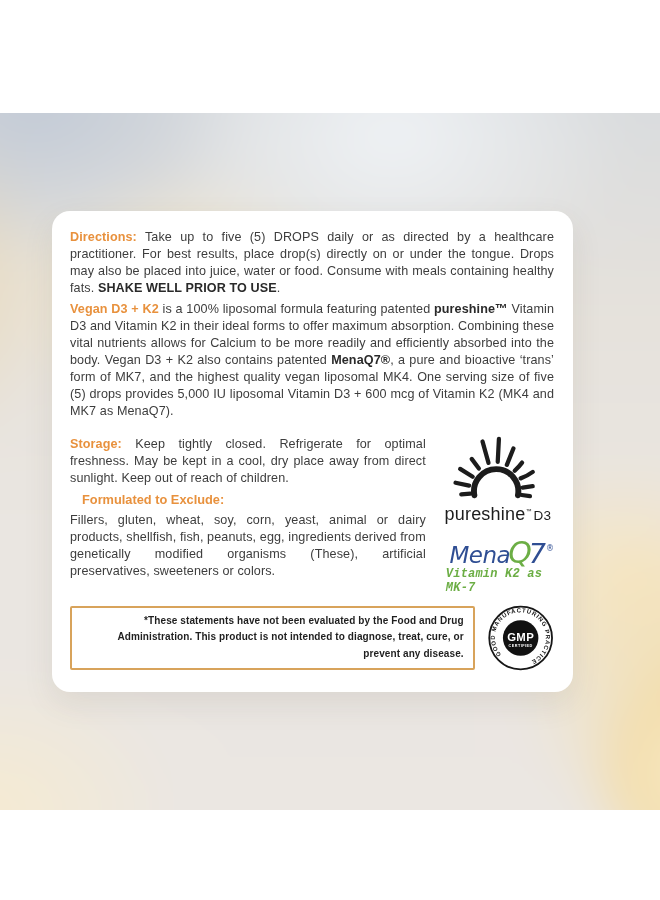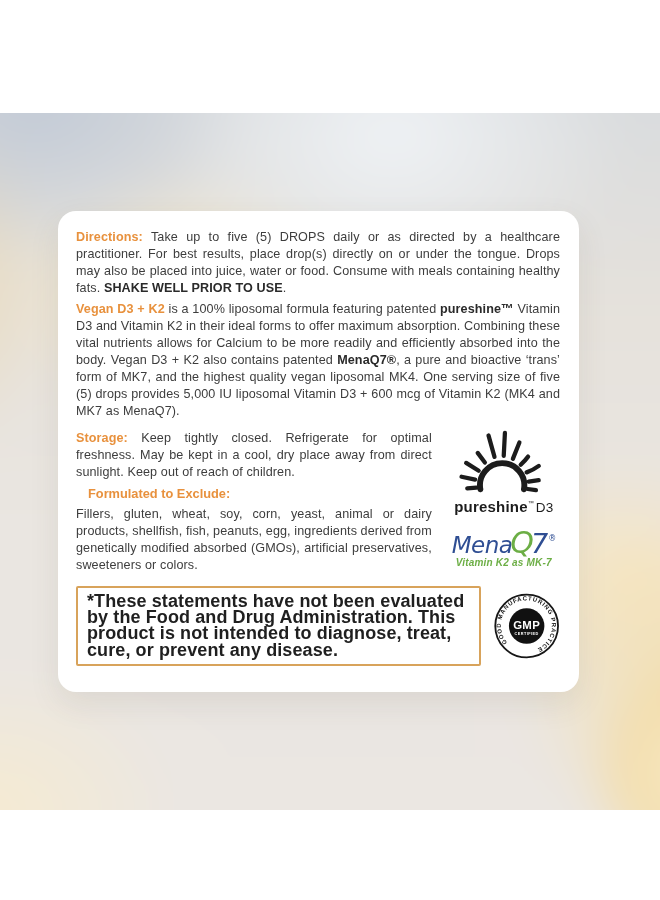--- a/index.html
+++ b/index.html
@@ -17,60 +17,60 @@
       radial-gradient(220px 280px at -4% 27%, #ecd9b3 0%, rgba(236,217,179,0) 70%),
       radial-gradient(260px 180px at 32% 30%, #f7e9c9 0%, rgba(247,233,201,0) 72%),
       radial-gradient(150px 150px at 98% 88%, #f8ecca 0%, #f3ddab 55%, rgba(243,221,171,0) 75%),
       radial-gradient(240px 240px at 96% 78%, #f4dfae 0%, rgba(244,223,174,0) 70%),
       radial-gradient(220px 170px at 88% 64%, #f6e6c2 0%, rgba(246,230,194,0) 70%),
       radial-gradient(280px 210px at 6% 93%,  #f6ebd1 0%, rgba(246,235,209,0) 70%),
       linear-gradient(180deg, #d6dade 0%, #e6e2dc 32%, #eae6e1 58%, #ebe7e3 100%);
   }
 
   
-  .card { position:absolute; left:58px; top:211px; width:521px; height:481px;
+  .card { position:absolute; left:52px; top:211px; width:521px; height:481px;
           background:#ffffff; border-radius:18px;
           box-shadow:0 12px 30px rgba(90,80,60,0.10);
           padding:18px 19px 0 18px; color:#3d3d3d; }
   .card p { font-size:12.6px; line-height:17px; text-align:justify;
             letter-spacing:0.1px; margin-bottom:4px; }
   .orange { font-weight:700; }
   .b  { font-weight:700; color:#2a2a2a; }
 
-  .two-col { display:flex; margin-top:10px;gap:6px; }
+  .two-col { display:flex; margin-top:16px;gap:6px; }
   .col-text { width:368px; }
   .col-text h3 { font-size:12.8px; line-height:17px; margin:3px 0 4px 0; font-weight:700;padding-left:12px; }
   .col-logos { width:116px; display:flex; flex-direction:column; align-items:center;
                padding-top:0px; margin-left:10px; }
 
   
   .sun-svg { display:block; }
   .pureshine-word { display:flex; align-items:baseline; color:#1c1c1c;
                     margin-top:-4px; white-space:nowrap; }
-  .pw-main { font-size:15px; letter-spacing:0.2px;font-weight:bold; }
+  .pw-main { font-size:18px; letter-spacing:0.2px; }
   .pw-tm { font-size:6px; position:relative; top:-7px; }
   .pw-d3 { font-size:13.5px; margin-left:2px; letter-spacing:0.3px; }
 
   
   .menaq7 { margin-top:13px; display:flex; flex-direction:column; align-items:flex-end; }
   .mq-row { display:flex; align-items:baseline; font-style:italic; white-space:nowrap;
             font-family:"DejaVu Sans", sans-serif; }
   .mq-mena { font-size:23px; letter-spacing:-0.5px; }
   .mq-q    { font-size:30px; margin-left:-2px; line-height:20px; }
   .mq-7    { font-size:27px; margin-left:-3px; }
   .mq-reg  { font-size:8px; position:relative; top:-12px; }
-  .mq-sub  { font-style:italic; font-weight:700; font-size:10px; letter-spacing:0.2px;
-             margin-top:-2px; align-self:flex-start; margin-left:4px; }
+  .mq-sub  { font-style:italic; font-weight:700; font-size:12px; letter-spacing:0.2px;
+             margin-top:-2px; align-self:flex-start; margin-left:4px;font-family:Liberation Mono, monospace; }
 
   
   .disclaimer-row { display:flex; align-items:center; margin-top:8px; }
   .disclaimer-box { width:420px; border:2px solid #d8a35b; border-radius:2px;
                     padding:5px 9px 6px 9px; }
-  .disclaimer-box p { font-size:18px; line-height:16.2px; font-weight:700;
-                      color:#1f1f1f; text-align:left; margin:0; }
+  .disclaimer-box p { font-size:10px; line-height:16.2px; font-weight:700;
+                      color:#1f1f1f; text-align:right; margin:0; }
   .gmp-wrap { margin-left:12px; }
 </style>
 </head>
 <body>
 
 <div class="stage">
 
   <div class="photo-band">
     <div class="photo-blur"></div>
   </div>
@@ -79,21 +79,21 @@
 
     <p><span class="orange" style="color:#E8913D">Directions:</span><span> Take up to five (5) DROPS daily or as directed by a healthcare practitioner. For best results, place drop(s) directly on or under the tongue. Drops may also be placed into juice, water or food. Consume with meals containing healthy fats. </span><span class="b">SHAKE WELL PRIOR TO USE</span><span>.</span></p>
 
 
     <p><span class="orange" style="color:#E8913D">Vegan D3 + K2</span><span> is a 100% liposomal formula featuring patented </span><span class="b">pureshine™</span><span> Vitamin D3 and Vitamin K2 in their ideal forms to offer maximum absorption. Combining these vital nutrients allows for Calcium to be more readily and efficiently absorbed into the body. Vegan D3 + K2 also contains patented </span><span class="b">MenaQ7®</span><span>, a pure and bioactive ‘trans’ form of MK7, and the highest quality vegan liposomal MK4. One serving size of five (5) drops provides 5,000 IU liposomal Vitamin D3 + 600 mcg of Vitamin K2 (MK4 and MK7 as MenaQ7).</span></p>
 
     <div class="two-col">
       <div class="col-text">
         <p><span class="orange" style="color:#E8913D">Storage:</span><span> Keep tightly closed. Refrigerate for optimal freshness. May be kept in a cool, dry place away from direct sunlight. Keep out of reach of children.</span></p>
         <h3 style="color:#E8913D">Formulated to Exclude:</h3>
-        <p>Fillers, gluten, wheat, soy, corn, yeast, animal or dairy products, shellfish, fish, peanuts, egg, ingredients derived from genetically modified absorbed (GMOs), artificial preservatives, sweeteners or colors.</p>
+        <p>Fillers, gluten, wheat, soy, corn, yeast, animal or dairy products, shellfish, fish, peanuts, egg, ingredients derived from genetically modified organisms (These), artificial preservatives, sweeteners or colors.</p>
       </div>
 
       <div class="col-logos">
 
         <svg class="sun-svg" width="112" height="72" viewBox="0 0 118 78">
           <g stroke="#1c1c1c" fill="none" stroke-linecap="round">
             <path d="M33.4,64.2 A24,24 0 1 1 80.6,64.2" stroke-width="6.4"></path>
             <g stroke-width="4.6">
               <line x1="29.1" y1="62.4" x2="19.2" y2="63.3"></line>
               <line x1="27.7" y1="53.8" x2="13.0" y2="50.6"></line>

